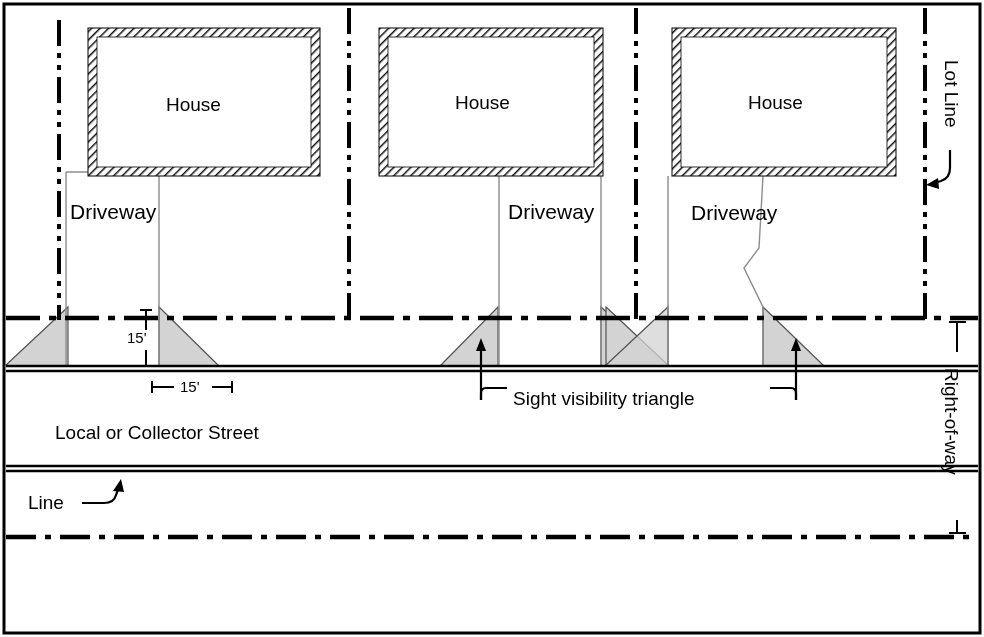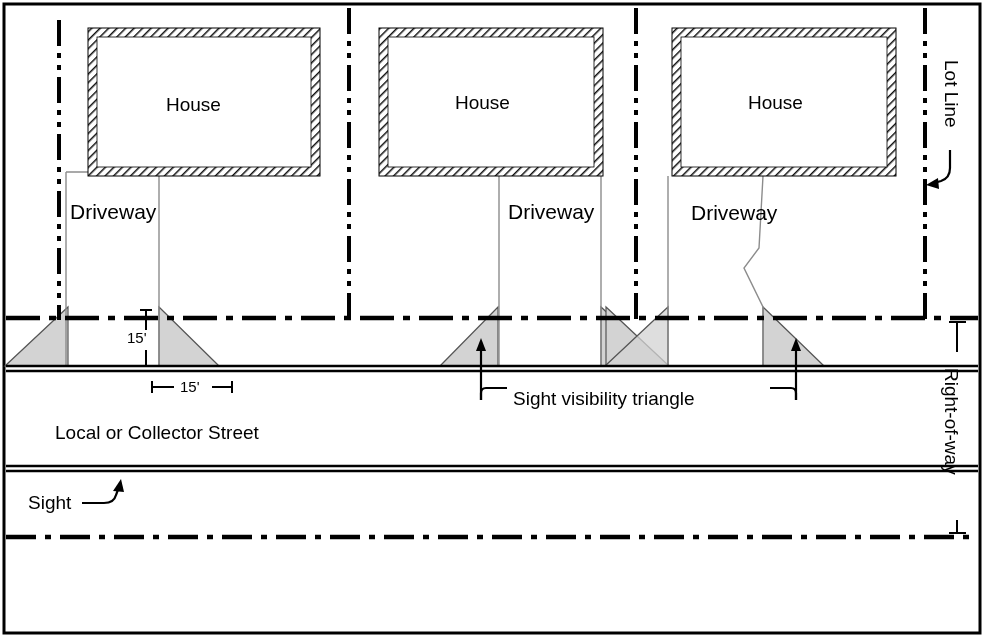--- a/index.html
+++ b/index.html
@@ -141,19 +141,19 @@
   <div class="lbl lbl-drive" style="left:508px; top:200px;">Driveway</div>
   <div class="lbl lbl-drive" style="left:691px; top:201px;">Driveway</div>
 
   <div class="lbl lbl-dim" style="left:127px; top:329px;">15'</div>
   <div class="lbl lbl-dim" style="left:180px; top:378px;">15'</div>
 
   <div class="lbl lbl-svt" style="left:513px; top:388px;">Sight visibility triangle</div>
 
   <div class="lbl lbl-street" style="left:55px; top:422px;">Local or Collector Street</div>
 
-  <div class="lbl lbl-curb" style="left:28px; top:492px;">Sight</div>
+  <div class="lbl lbl-curb" style="left:28px; top:492px;">Line</div>
 
   <div class="lbl lbl-house lbl-rot" style="left:962px; top:60px; transform:rotate(90deg);">Lot Line</div>
 
   <div class="lbl lbl-house lbl-rot" style="left:962px; top:368px; transform:rotate(90deg);">Right-of-way</div>
 
 </div>
 
 </body></html>

